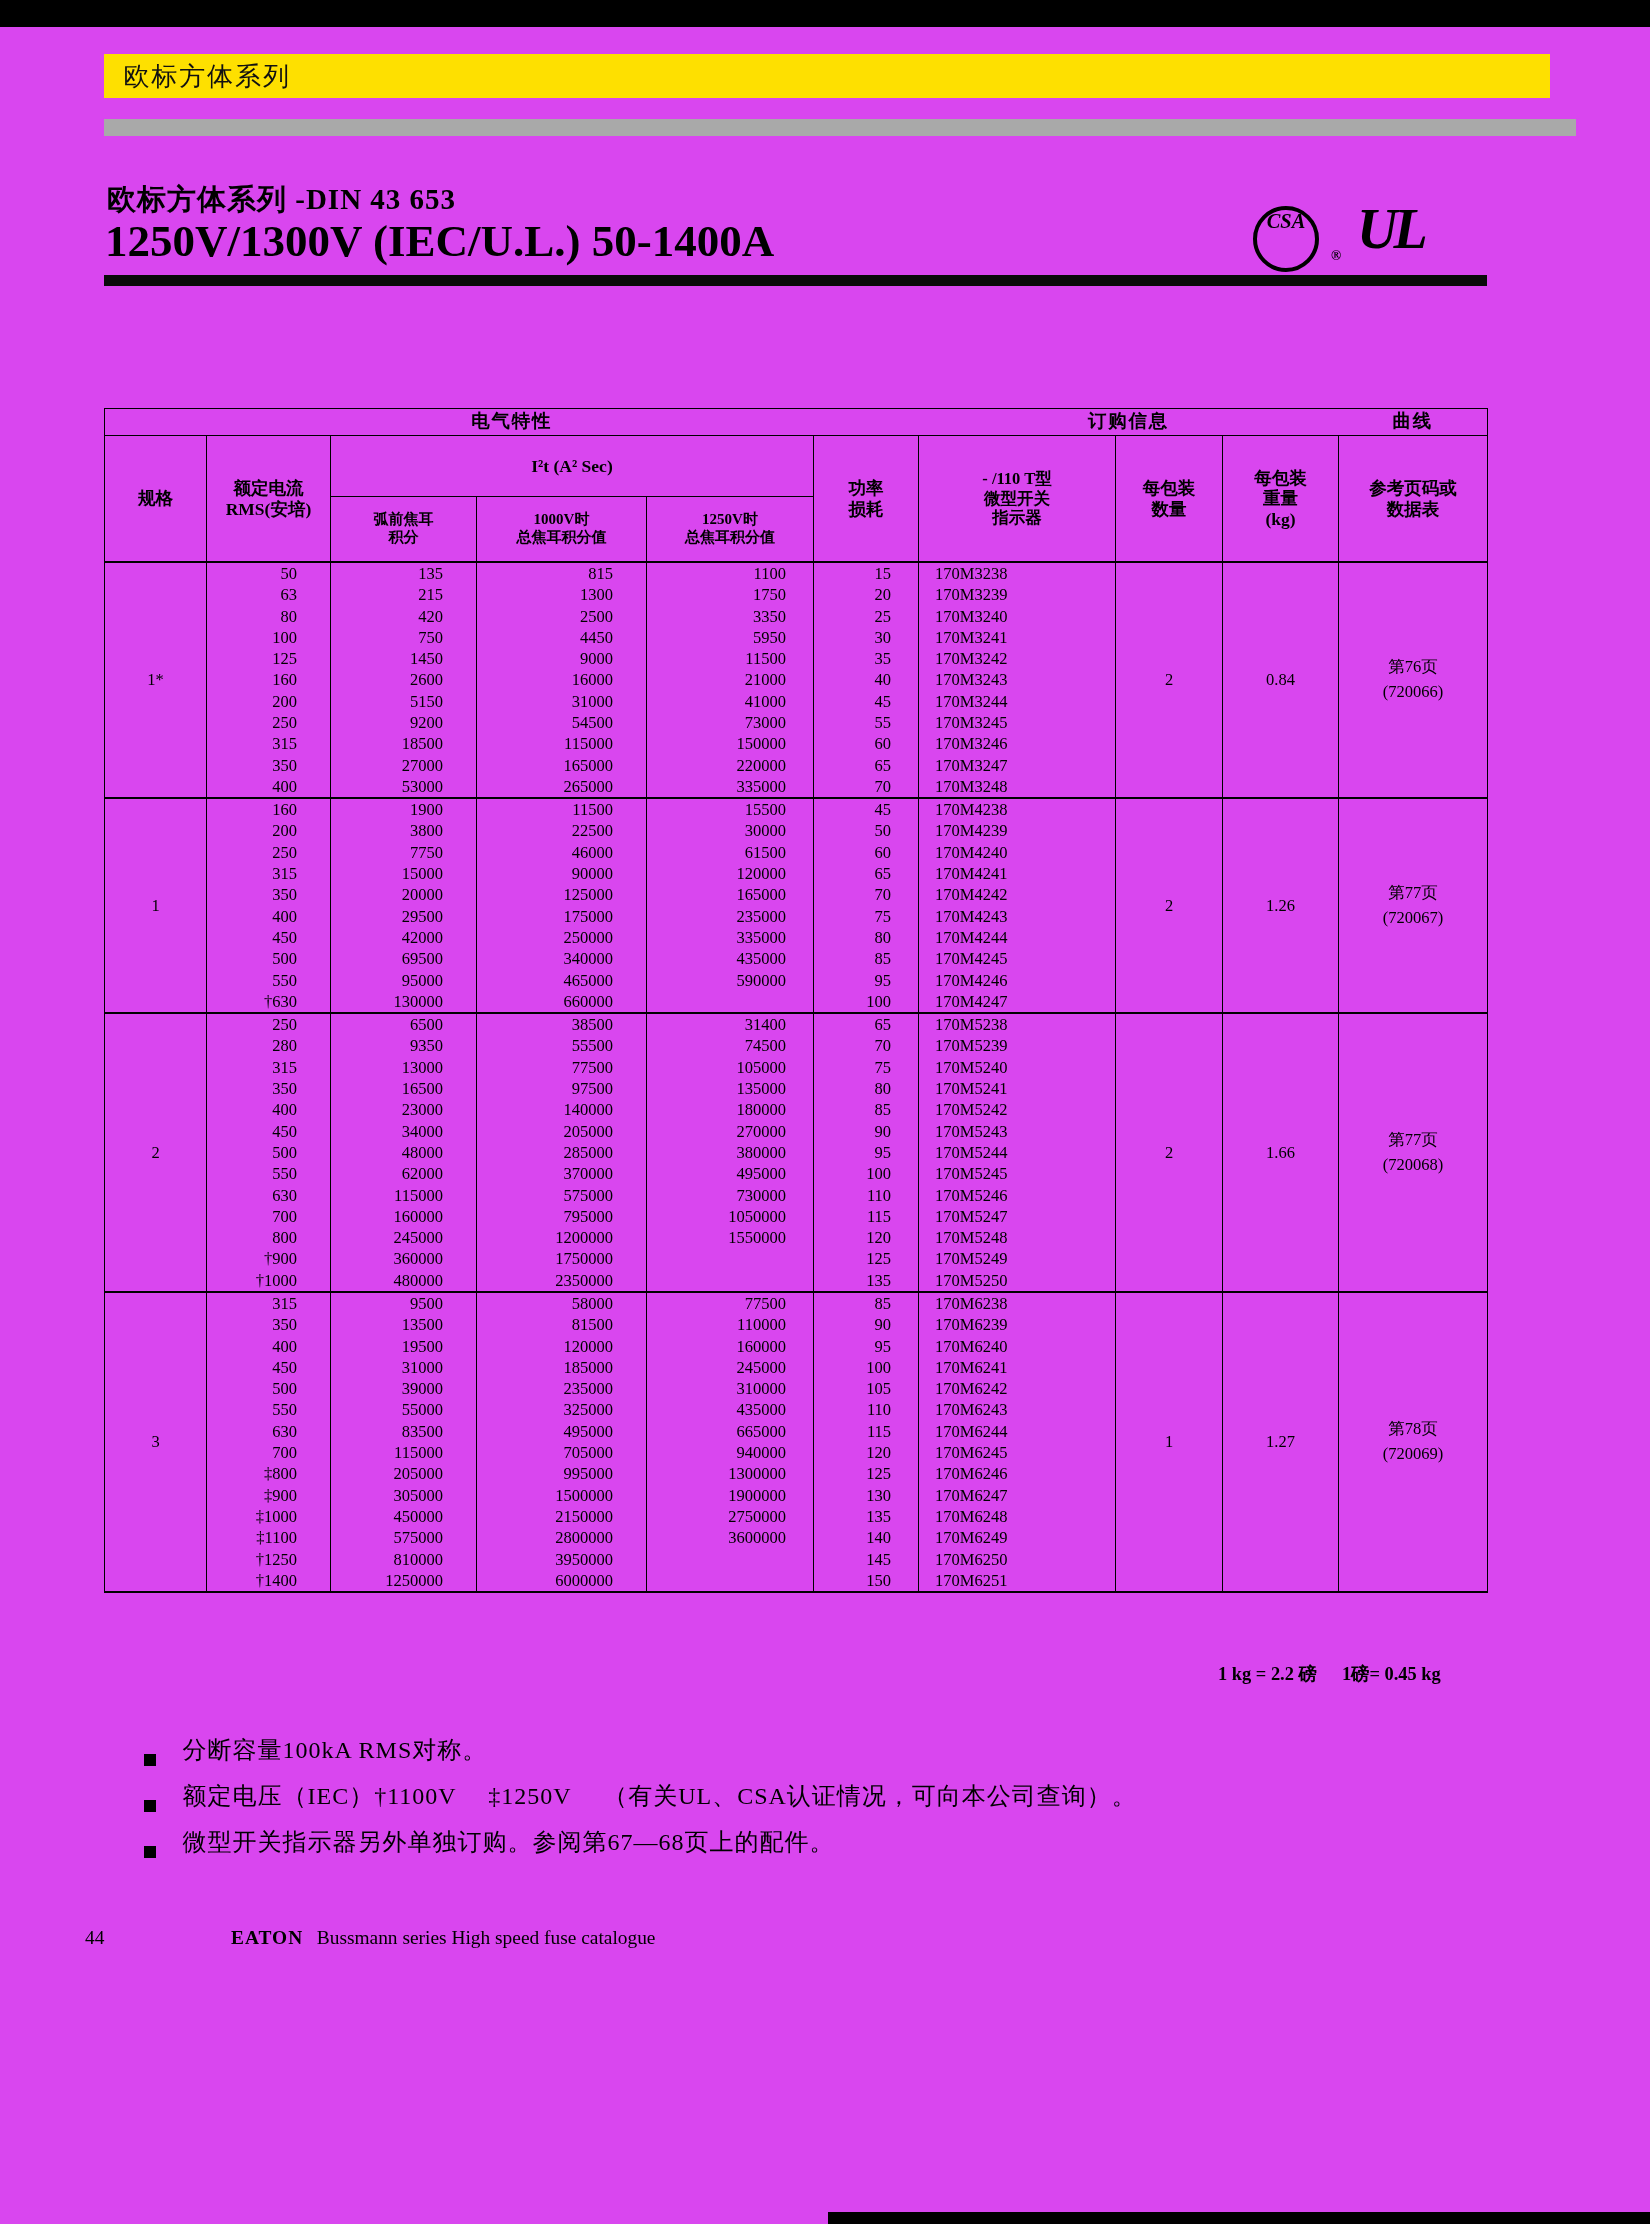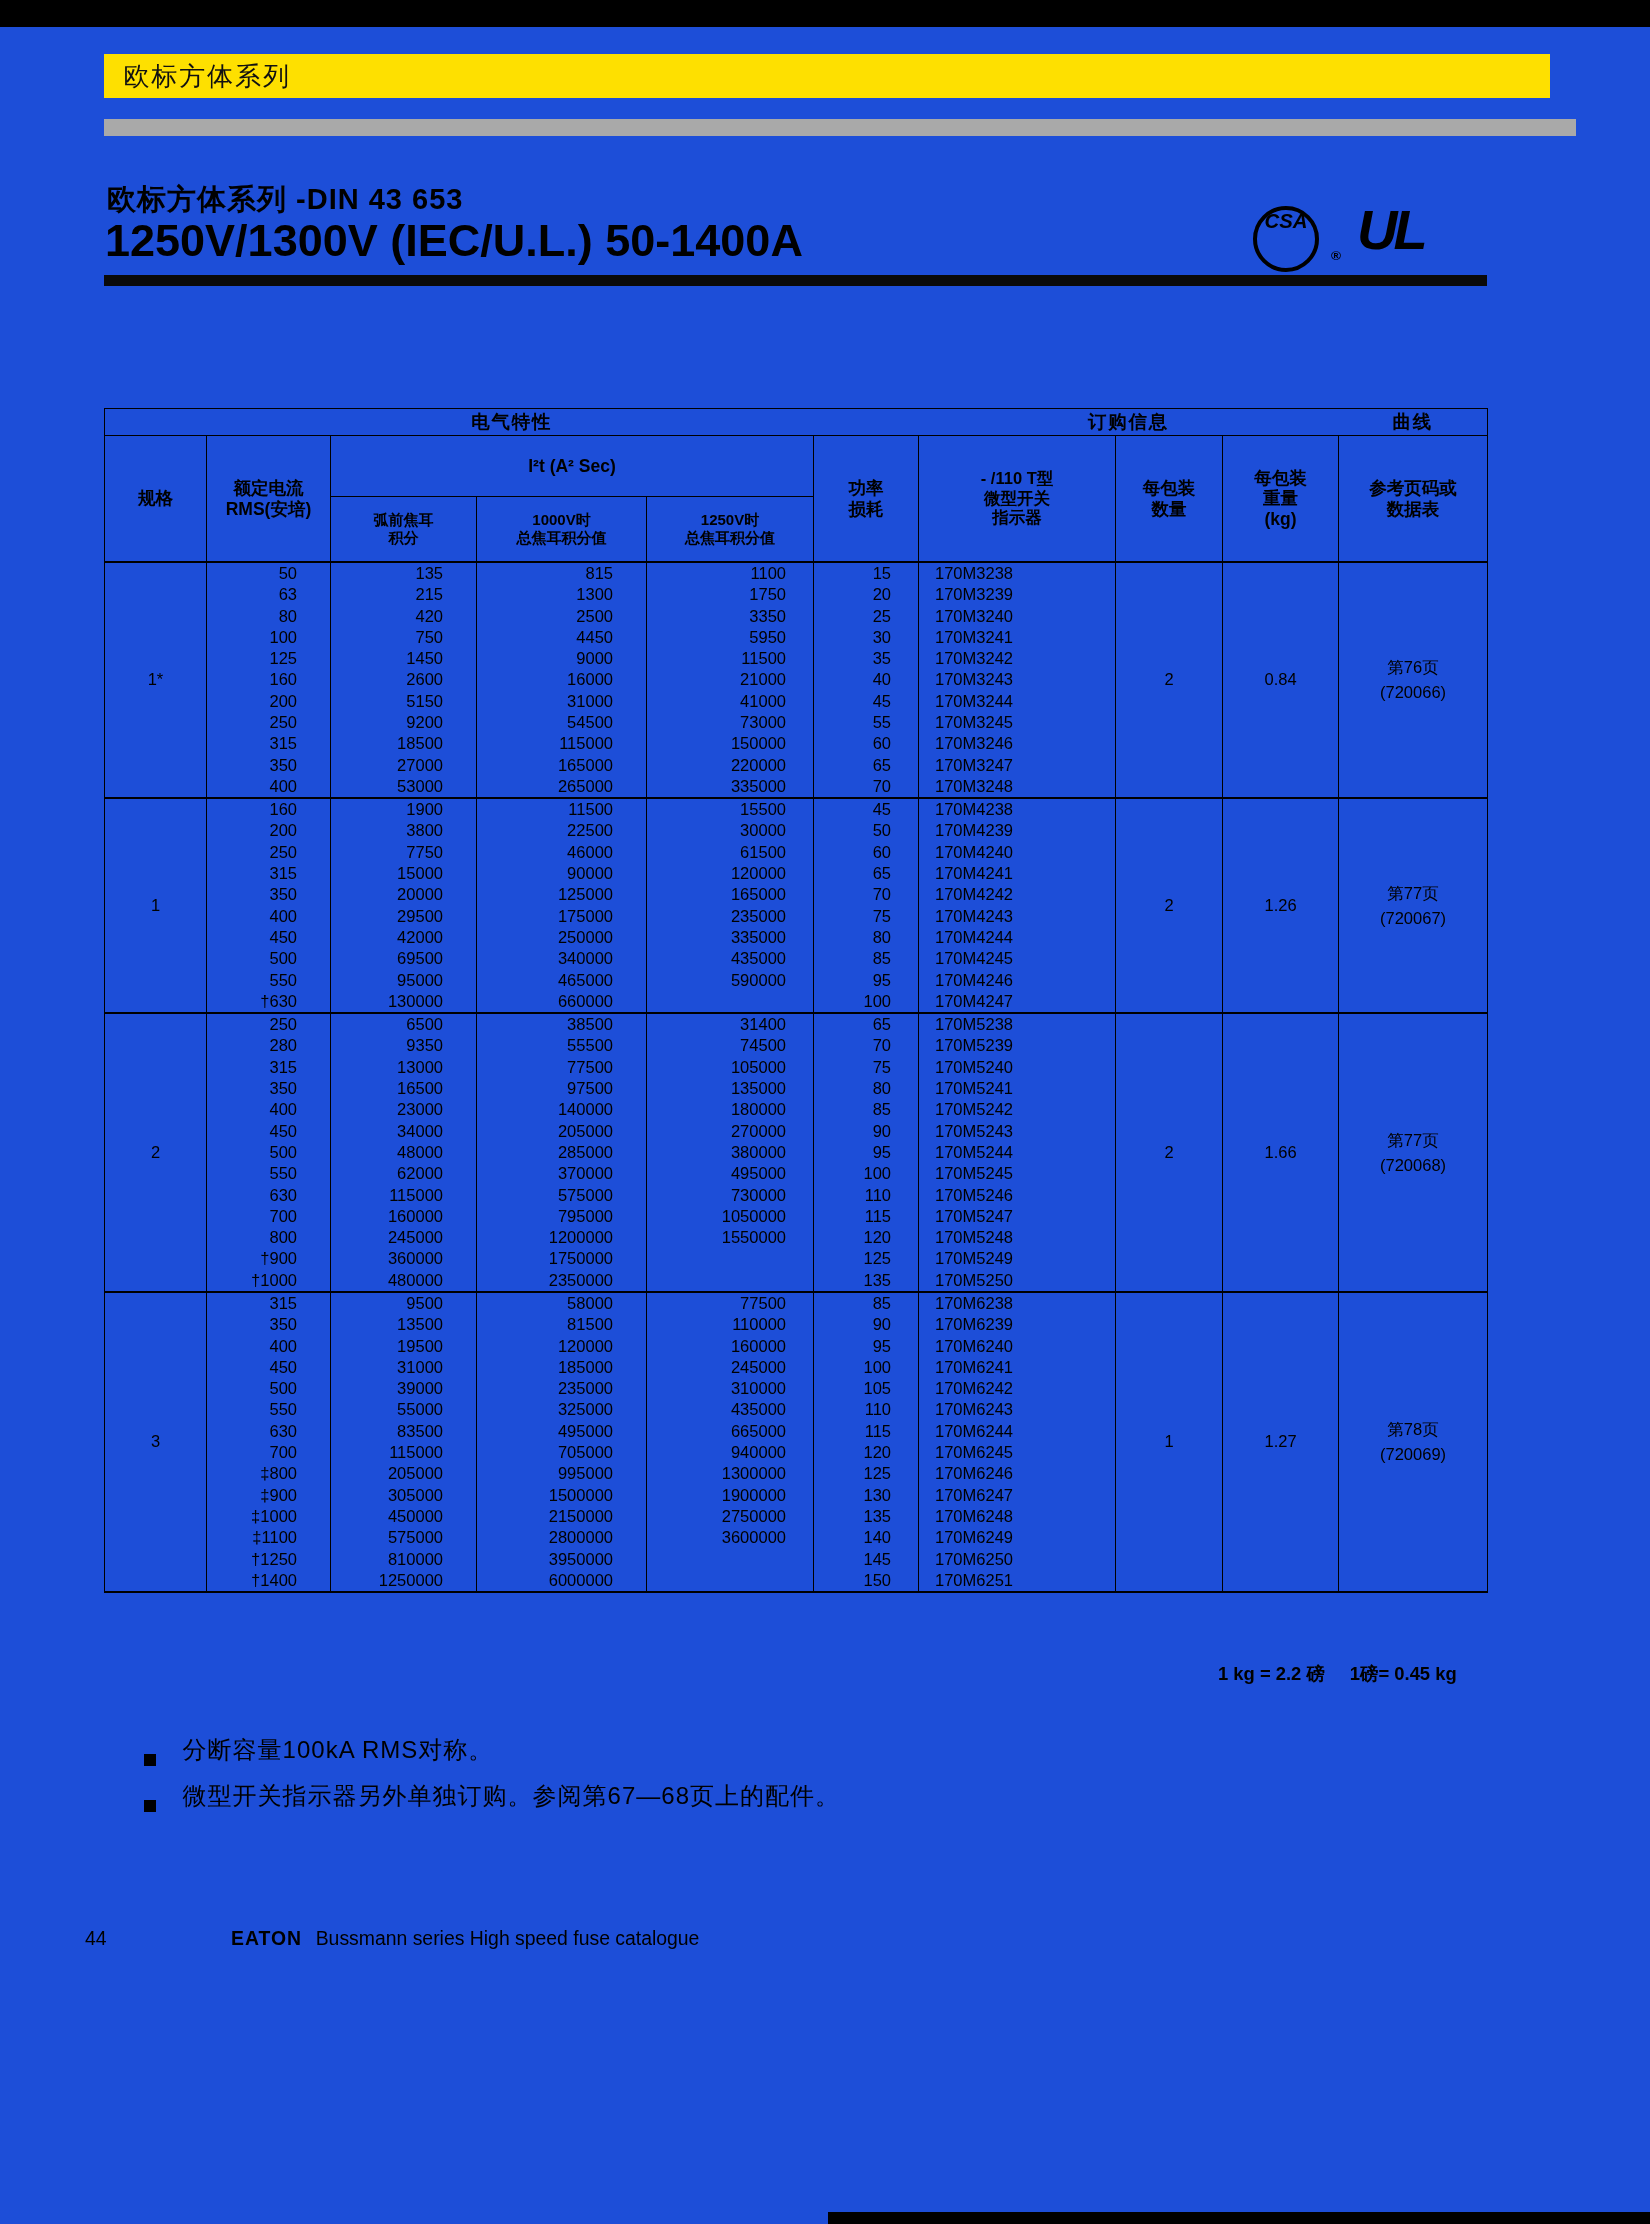--- a/index.html
+++ b/index.html
@@ -1,18 +1,18 @@
 <!DOCTYPE html>
 <html><head>
 <meta charset="utf-8">
 <style>
   html,body { margin:0; padding:0; background:#e8e8e8; }
   .page {
-    position:relative; width:1651px; height:2224px; background:#1d4ed8;
-    font-family:Liberation Sans, sans-serif; color:#000;
+    position:relative; width:1651px; height:2224px; background:#d946ef;
+    font-family:Liberation Serif, serif; color:#000;
     overflow:hidden; margin:0 auto;
   }
   .topbar { position:absolute; left:0; top:0; width:1651px; height:27px; background:#000; }
   .banner { position:absolute; left:104px; top:54px; width:1446px; height:44px; background:#fee000;
             display:flex; align-items:center; }
   .banner span { margin-left:19.4px; font-size:26px; letter-spacing:1.9px; color:#111; }
   .graybar { position:absolute; left:104px; top:119px; width:1472px; height:16.5px; background:#a9a9a9; }
   .sec-title { position:absolute; left:107px; top:180px; font-size:29px; font-weight:bold; letter-spacing:1px; }
   .main-title { position:absolute; left:105px; top:215px; font-size:45px; font-weight:bold; letter-spacing:0px; }
   .logo-csa { position:absolute; left:1253px; top:206px; width:58px; height:58px; border:4.9px solid #000;
@@ -544,20 +544,24 @@
     <span>1 kg = 2.2 磅</span><span class="fn-gap"></span><span>1磅= 0.45 kg</span>
   </div>
 
   <div class="notes">
     <div class="note">
       <span class="sq"></span>
       <span class="txt">分断容量100kA RMS对称。</span>
     </div>
     <div class="note">
       <span class="sq"></span>
+      <span class="txt">额定电压（IEC）†1100V　 ‡1250V　 （有关UL、CSA认证情况，可向本公司查询）。</span>
+    </div>
+    <div class="note">
+      <span class="sq"></span>
       <span class="txt">微型开关指示器另外单独订购。参阅第67—68页上的配件。</span>
     </div>
   </div>
 
   <div class="footer">
     <span class="pnum">44</span>
     <span class="brand">EATON</span>
     <span class="ftext">Bussmann series High speed fuse catalogue</span>
   </div>
 

